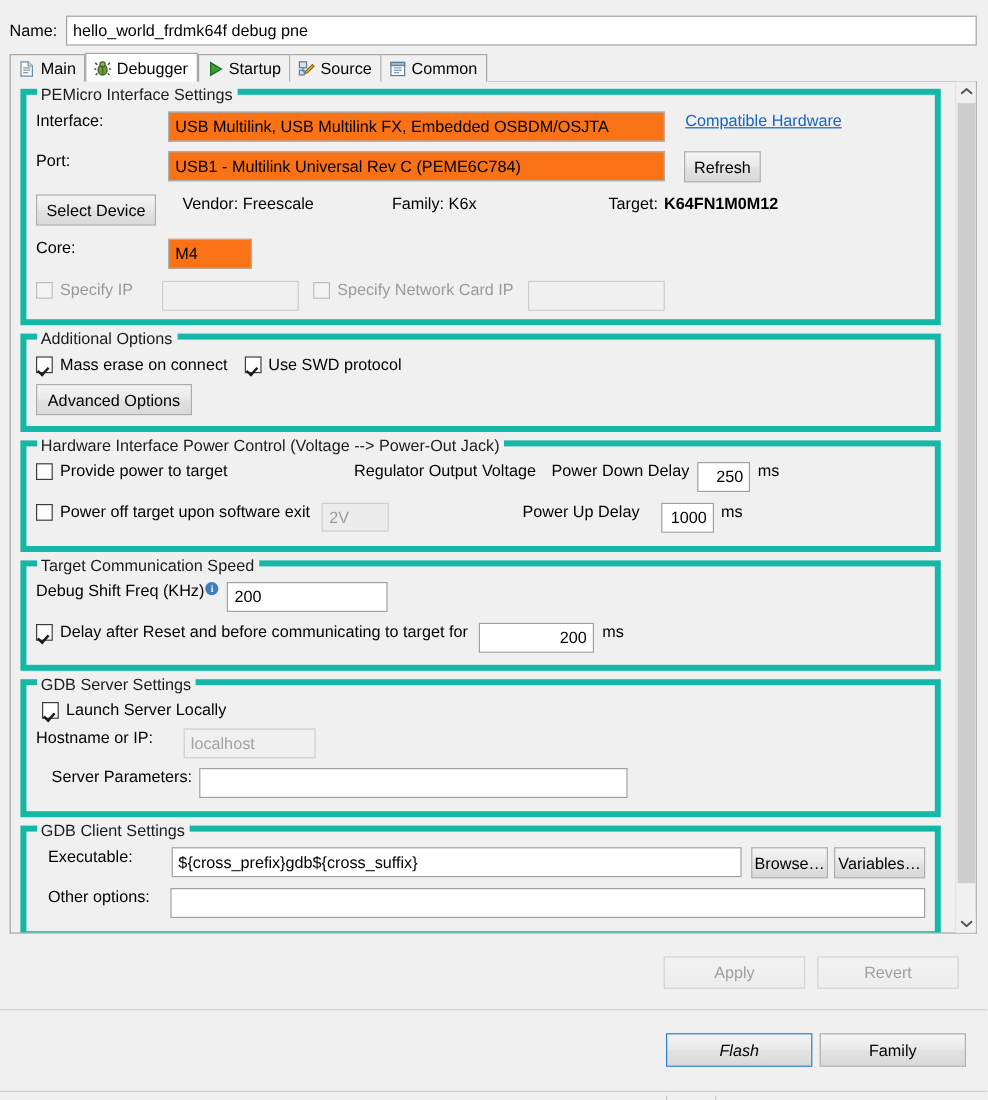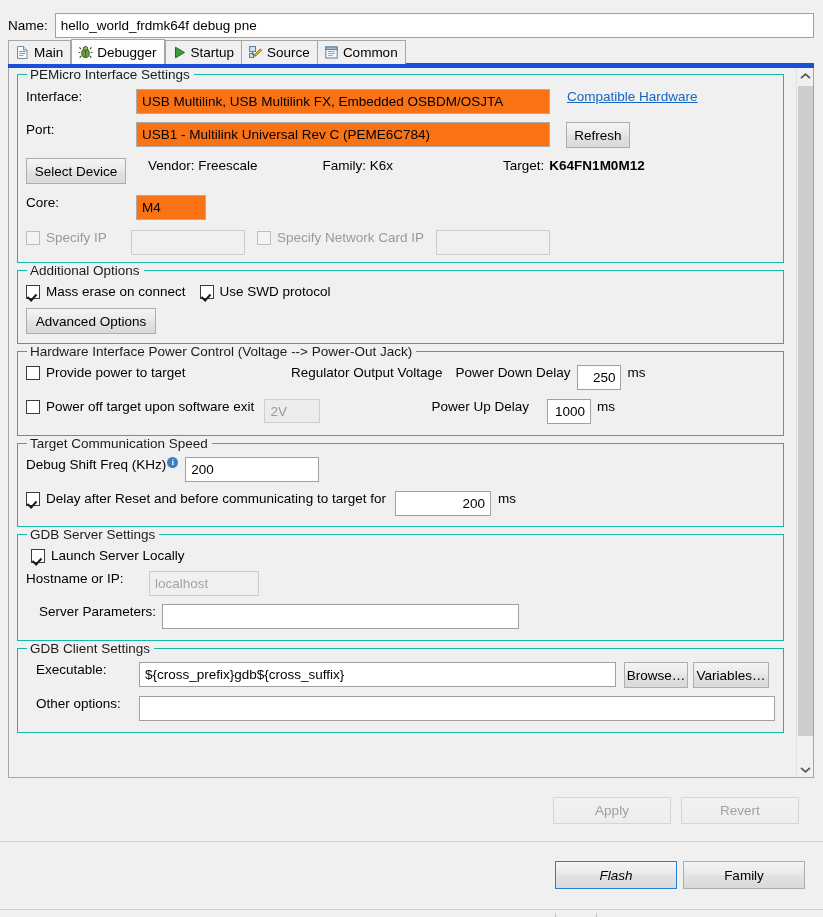--- a/index.html
+++ b/index.html
@@ -23,21 +23,21 @@
   .name-input {
     flex: 1; height: 25px; background: #fff;
     border: 1px solid #a0a0a0; padding: 0 5px;
     font-family: "Liberation Sans", sans-serif; font-size: 13.5px; color: #000;
     line-height: 23px;
   }
 
   
   .tabstrip {
     position: absolute; left: 8px; top: 44px; width: 806px; height: 25px;
-    border-bottom: 6px solid #1d4ed8;
+    border-bottom: 1px solid #1d4ed8;
     display: flex; align-items: flex-end;
   }
   .tab {
     height: 24px; display: flex; align-items: center; gap: 4px;
     padding: 0 7px 0 6px; font-size: 13.5px;
     border: 1px solid #a6a6a6; border-bottom: none;
     background: #f0f0f0; position: relative; top: 1px;
     white-space: nowrap;
   }
   .tab + .tab { border-left: none; }
@@ -71,21 +71,21 @@
   .vscroll .arrow.up { top: 0; }
   .vscroll .arrow.down { bottom: 0; }
   .vscroll .arrow svg { display: block; }
   .vscroll .thumb {
     position: absolute; left: 1px; top: 18px; width: 15px; height: 650px;
     background: #cdcdcd;
   }
 
   
   .group {
-    position: relative; border: 1px solid #14b8a6; margin: 0 0 7px 0;
+    position: relative; border: 5px solid #14b8a6; margin: 0 0 7px 0;
     padding: 14px 8px 8px 8px;
   }
   .group > .glabel {
     position: absolute; left: 9px; top: -8px; background: #f0f0f0;
     padding: 0 4px 0 3px; font-size: 13.5px; color: #1c1c1c; white-space: nowrap;
   }
 
   .row { display: flex; align-items: flex-start; margin-bottom: 7px; }
   .row:last-child { margin-bottom: 0; }
   .lbl { font-size: 13.5px; white-space: nowrap; }

